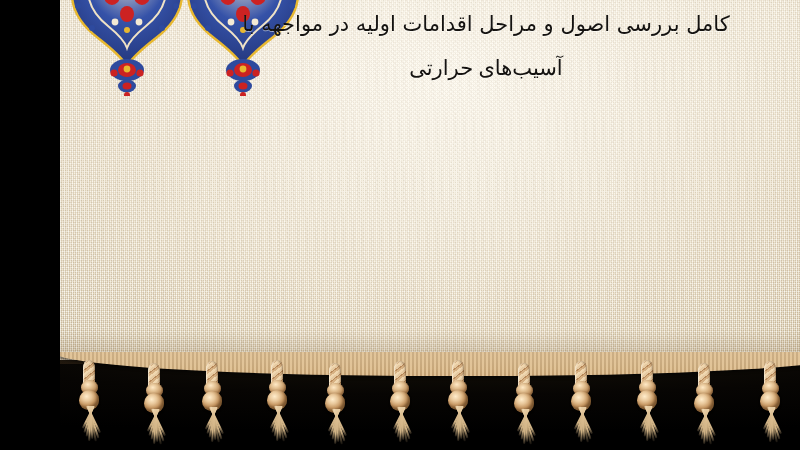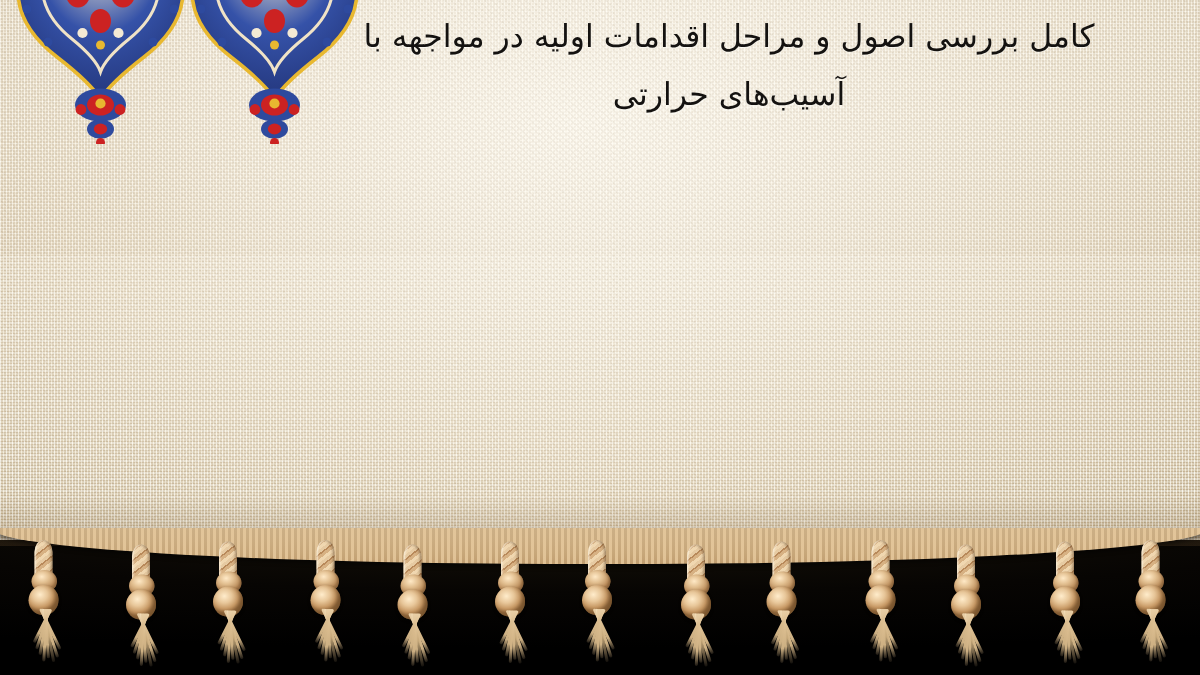--- a/index.html
+++ b/index.html
@@ -5,21 +5,21 @@
 <style>
   html,body{margin:0;padding:0;}
   body{
     width:800px;height:450px;overflow:hidden;
     font-family:"DejaVu Sans","Liberation Sans",sans-serif;
     background:#000;
   }
 
   
   #slide{
-    position:relative;width:800px;height:450px;overflow:hidden;
+    position:relative;width:740px;height:450px;overflow:hidden;
     background:#84cc16;
   }
 
   
   .carpet-field{
     position:absolute;left:0;top:0;width:800px;height:372px;
     background-color:#e6dbc4;
     background-image:
       
       radial-gradient(118% 150% at 48% 22%, rgba(255,252,244,0.85) 0%, rgba(255,250,238,0.40) 38%, rgba(150,120,80,0.00) 62%, rgba(120,92,54,0.22) 86%, rgba(96,72,40,0.34) 100%),
@@ -129,21 +129,21 @@
   
   .title-block{
     position:absolute;right:14px;top:6px;width:600px;
     text-align:center;direction:rtl;
     font-family:"DejaVu Sans","Liberation Sans",sans-serif;
     color:#141210;font-size:21px;line-height:36px;font-weight:400;
     letter-spacing:0px;
     text-shadow:0 1px 0 rgba(255,255,250,.45);
   }
   .title-line{display:block;white-space:nowrap;}
-  .title-line.l2{margin-top:3px;}
+  .title-line.l2{margin-top:8px;font-family:Liberation Serif, serif;}
 
   .body-block{
     position:absolute;left:0;right:0;top:104px;
     direction:rtl;text-align:center;
     font-family:"DejaVu Sans","Liberation Sans",sans-serif;
     color:#17130f;
   }
   .body-line{
     display:block;white-space:nowrap;
     font-size:20px;line-height:45px;font-weight:400;

